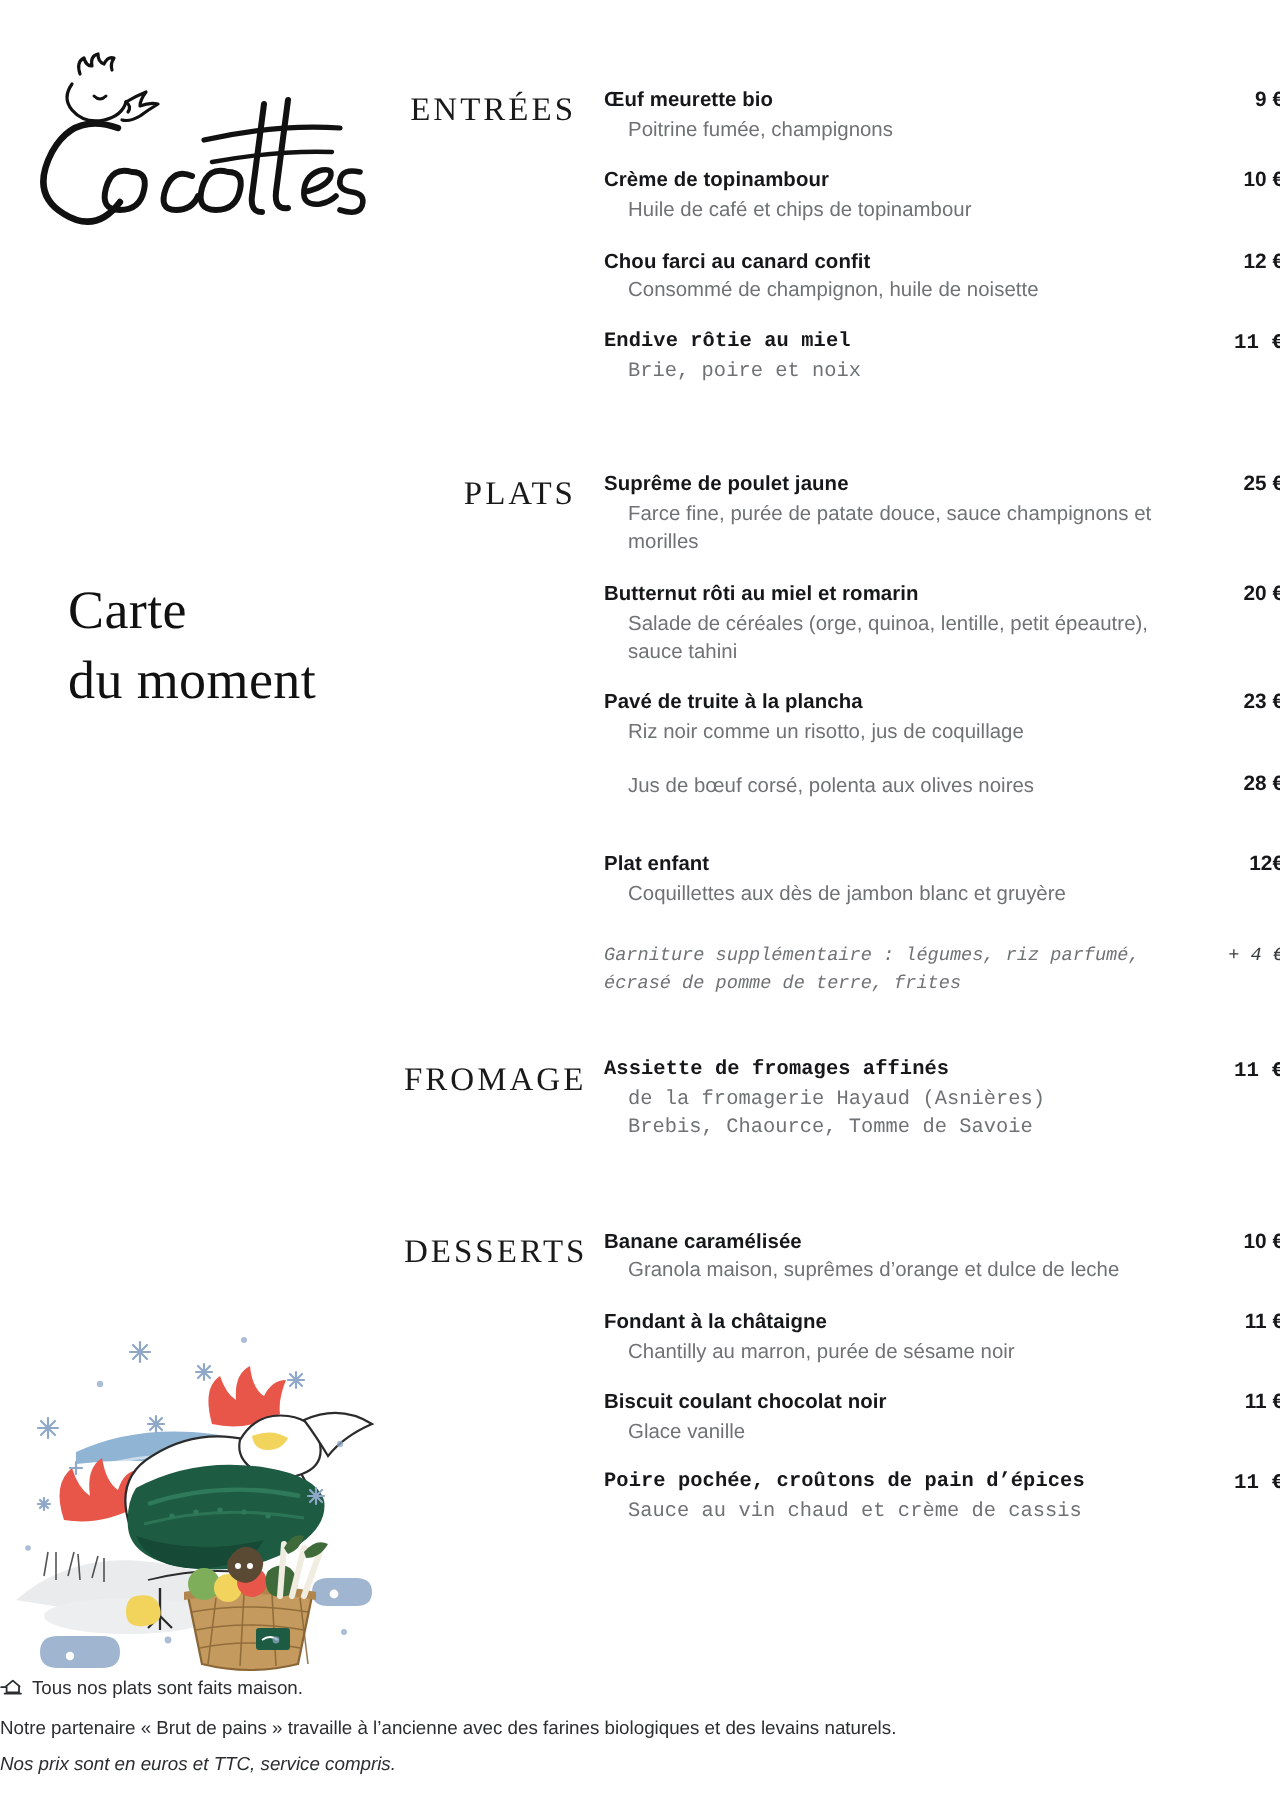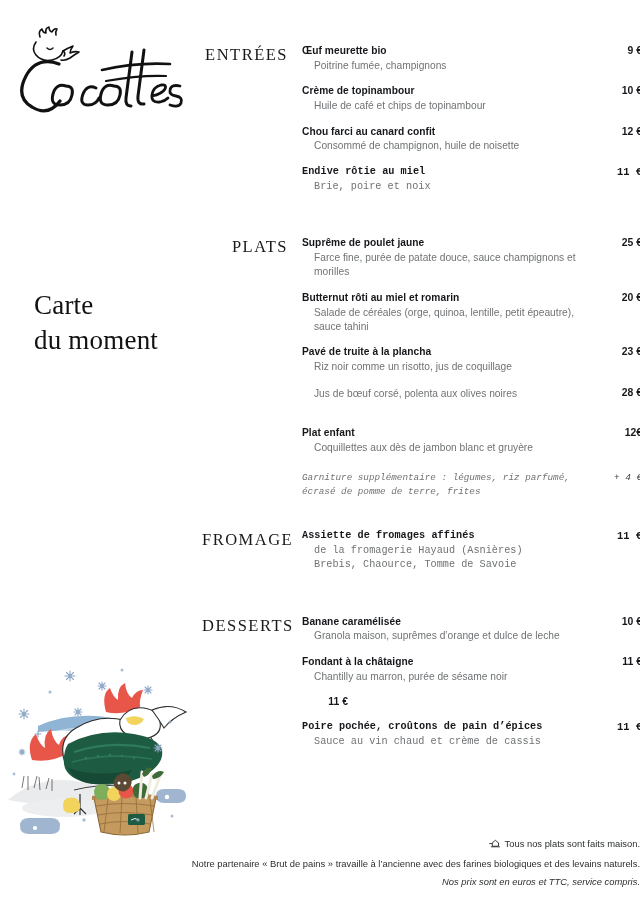--- a/index.html
+++ b/index.html
@@ -127,21 +127,21 @@
   .gap-plats   { height: 30px; }
   .gap-fromage { height: 42px; }
   .spacer-kids { height: 14px; }
 
   
   .footer {
     position: absolute;
     left: 0;
     right: 0;
     bottom: 14px;
-    text-align: right;
+    text-align: left;
   }
   .footer-line {
     font-size: 9.4px;
     color: #2b2e30;
     line-height: 1.9;
   }
   .footer-line.italic {
     font-style: italic;
     color: #2b2e30;
   }
@@ -336,20 +336,24 @@
 
       <div class="item">
         <div class="item-main">
           <div class="item-name">Fondant à la châtaigne</div>
           <div class="item-desc">Chantilly au marron, purée de sésame noir</div>
         </div>
         <div class="item-price">11 €</div>
       </div>
 
       <div class="item">
+        <div class="item-main">
+          <div class="item-name">Biscuit coulant chocolat noir</div>
+          <div class="item-desc">Glace vanille</div>
+        </div>
         <div class="item-price">11 €</div>
       </div>
 
       <div class="item">
         <div class="item-main">
           <div class="item-name">Poire pochée, croûtons de pain d’épices</div>
           <div class="item-desc">Sauce au vin chaud et crème de cassis</div>
         </div>
         <div class="item-price">11 €</div>
       </div>

